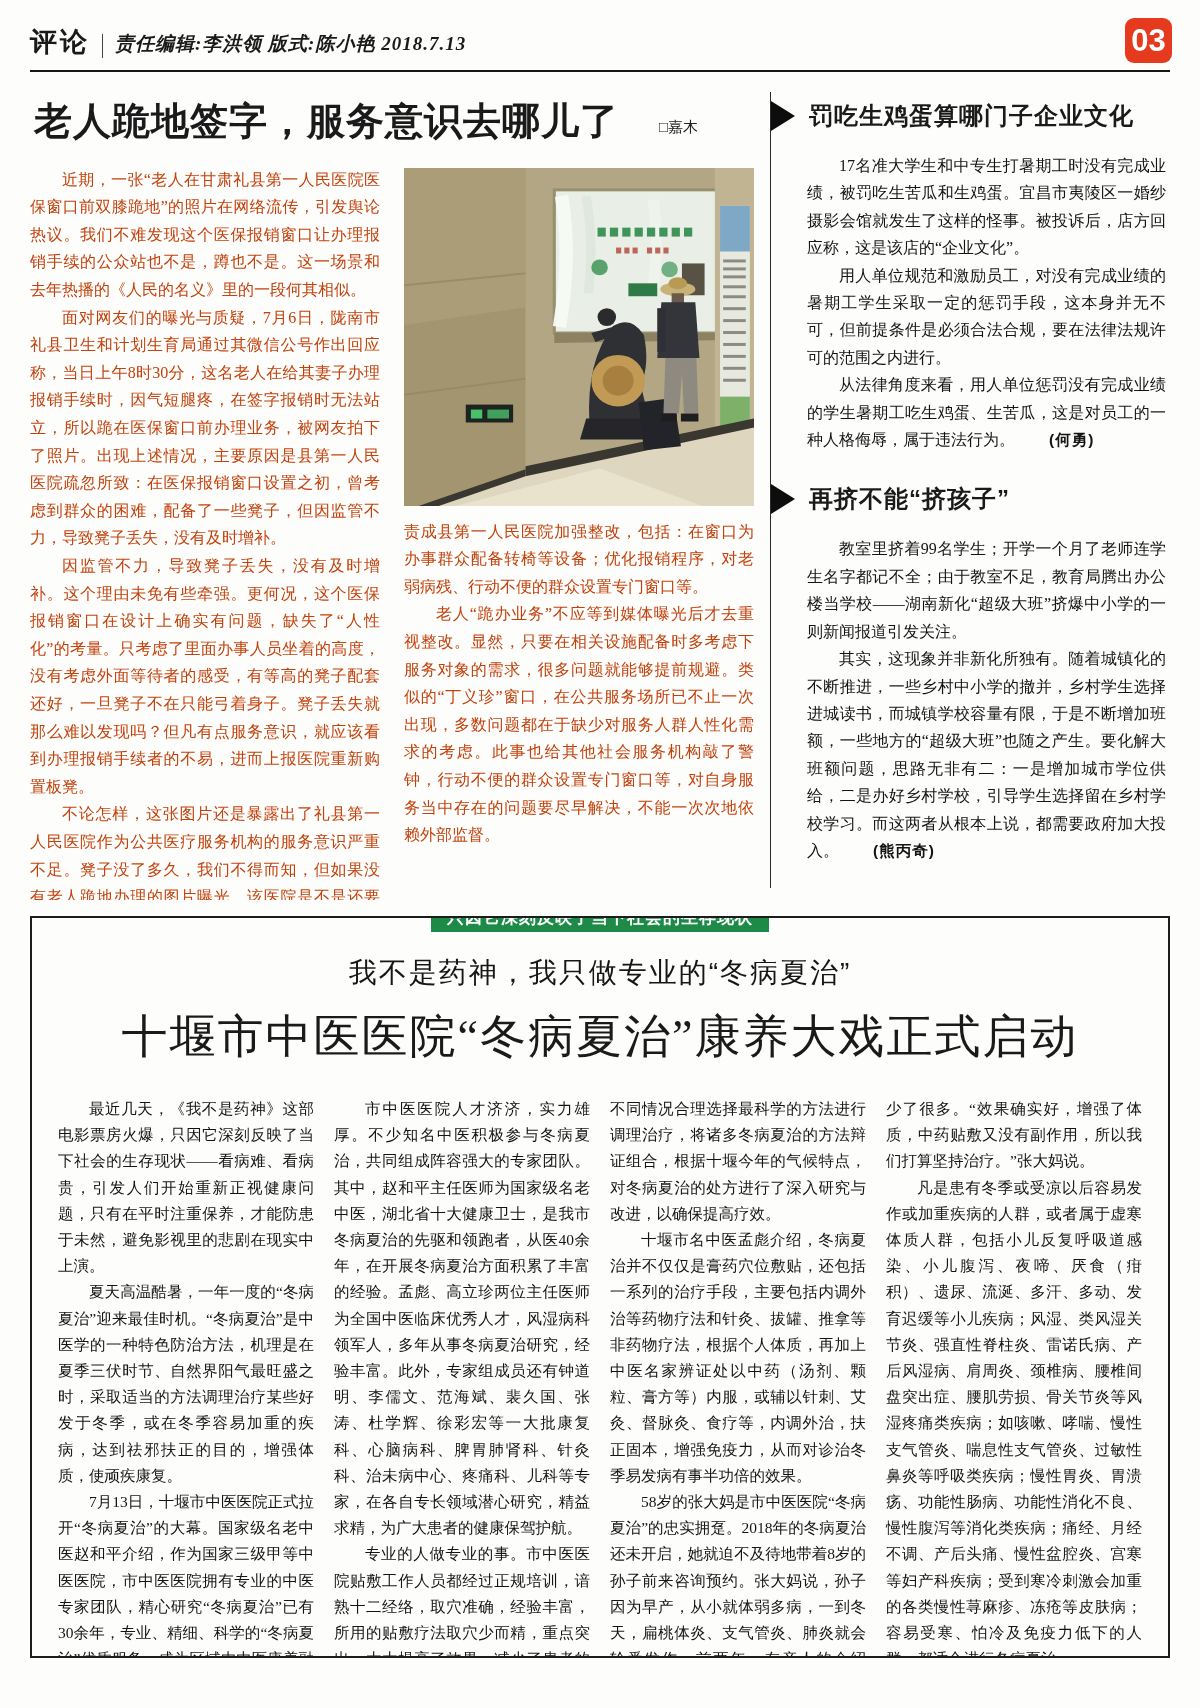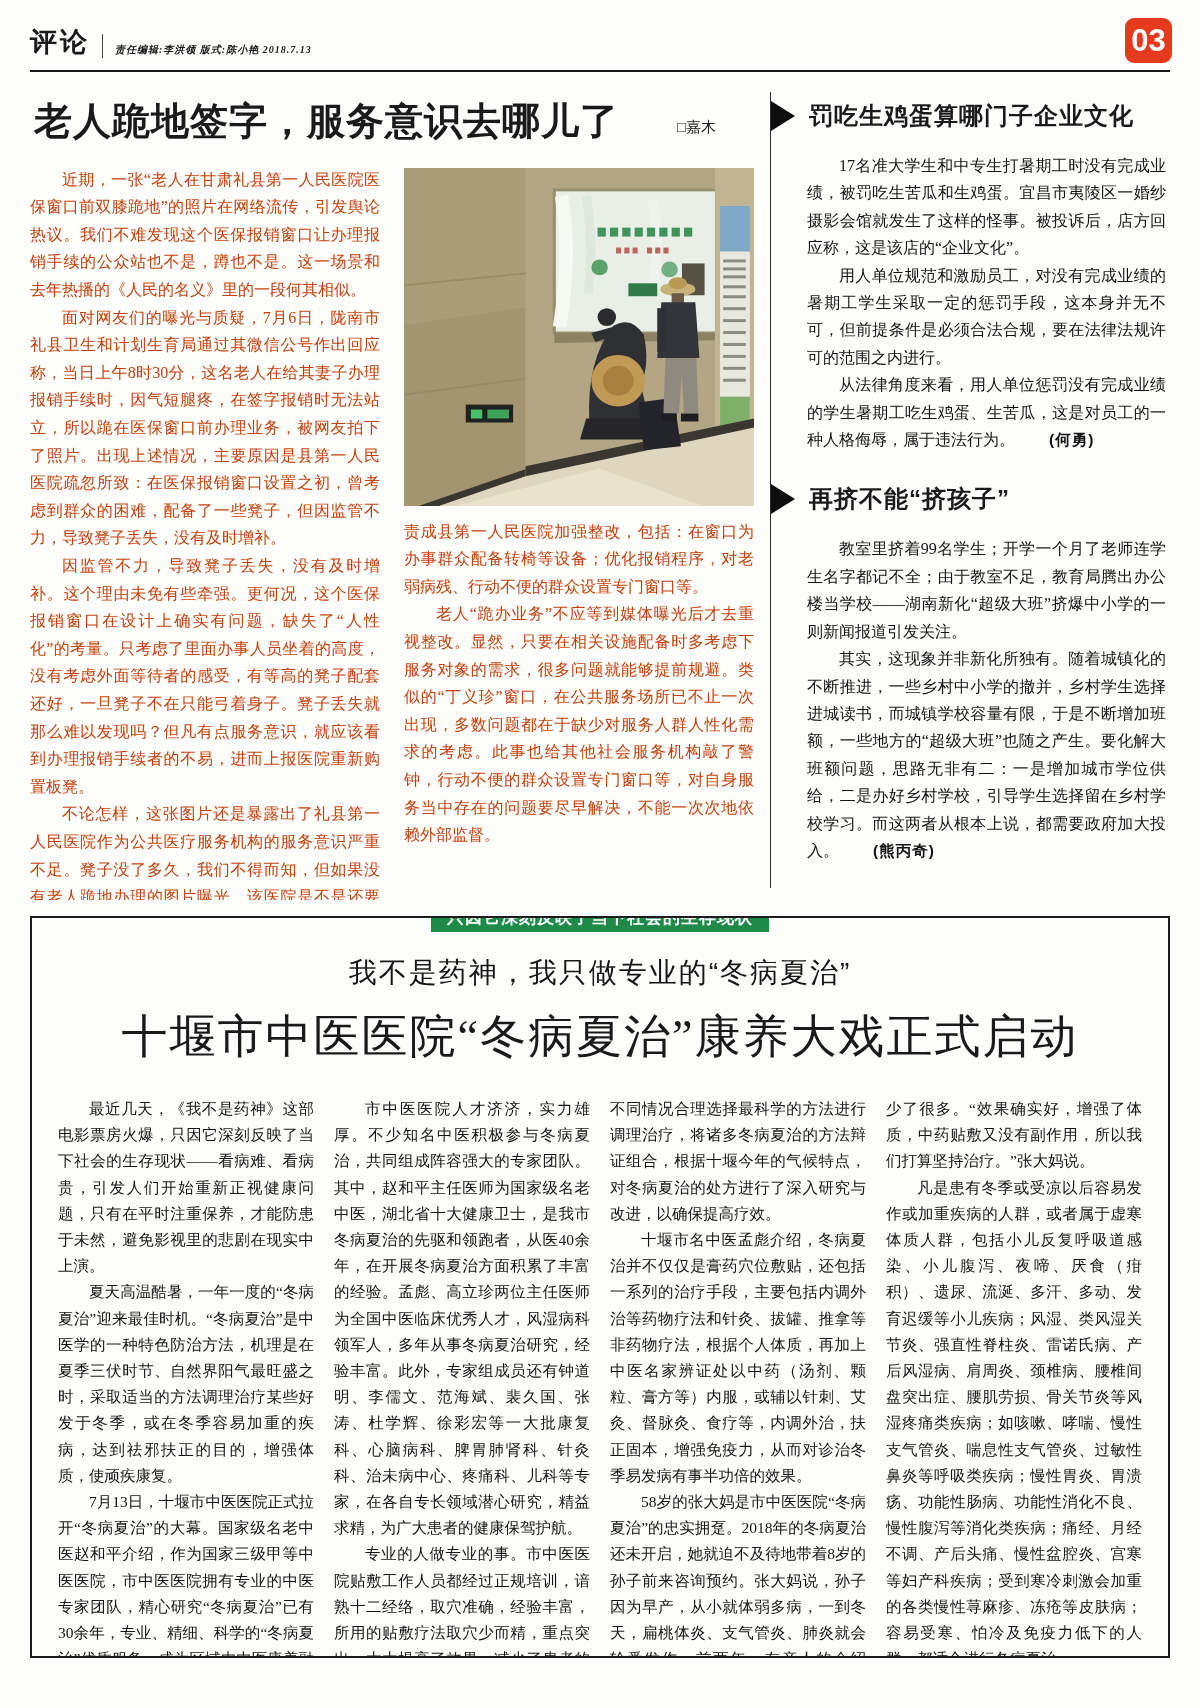--- a/index.html
+++ b/index.html
@@ -17,33 +17,33 @@
     font-family:var(--serif);overflow:hidden;
   }
   
   .masthead{
     margin:0 30px;padding:24px 0 10px;
     border-bottom:2px solid #161616;
     display:flex;align-items:flex-end;
   }
   .section-title{font-family:var(--sans);font-size:27px;font-weight:900;letter-spacing:3px;}
   .mast-divider{width:1px;height:24px;background:#444;margin:0 12px 2px;}
-  .editor-line{font-size:10px;font-weight:bold;font-style:italic;padding-bottom:3px;letter-spacing:1px;}
+  .editor-line{font-size:19px;font-weight:bold;font-style:italic;padding-bottom:3px;letter-spacing:1px;}
   .page-number{
     position:absolute;top:18px;right:28px;width:47px;height:45px;
     background:var(--red);color:#fff;border-radius:9px;
     font-family:var(--sans);font-weight:bold;font-size:31px;
     display:flex;align-items:center;justify-content:center;
   }
   
   .top-zone{display:flex;margin:0 30px;height:828px;overflow:hidden;}
   .main-article{width:740px;flex:none;padding-right:16px;}
   .headline-row{display:flex;align-items:flex-end;margin:28px 0 22px 4px;}
   .main-headline{font-family:var(--sans);font-size:38px;font-weight:900;letter-spacing:1px;line-height:1.15;}
-  .byline{font-size:15px;margin-left:58px;padding-bottom:7px;white-space:nowrap;color:#222;}
+  .byline{font-size:15px;margin-left:40px;padding-bottom:7px;white-space:nowrap;color:#222;}
   .cols{display:flex;gap:24px;}
   .col{flex:1;min-width:0;}
   p.body{font-size:16px;line-height:27.6px;text-align:justify;text-indent:2em;color:#c2410c;}
   p.cont{text-indent:0;}
   .photo{width:100%;height:338px;margin:2px 0 12px;display:block;background:#b9ac8c;}
   .photo svg{width:100%;height:100%;display:block;}
   
   .sidebar{flex:1;border-left:1px solid #2b2b2b;margin:20px 0 12px;min-width:0;}
   .side-title-row{display:flex;align-items:center;margin:8px 0 20px;}
   .tri{width:0;height:0;border-left:24px solid #0d0d0d;border-top:15px solid transparent;border-bottom:15px solid transparent;flex:none;}

